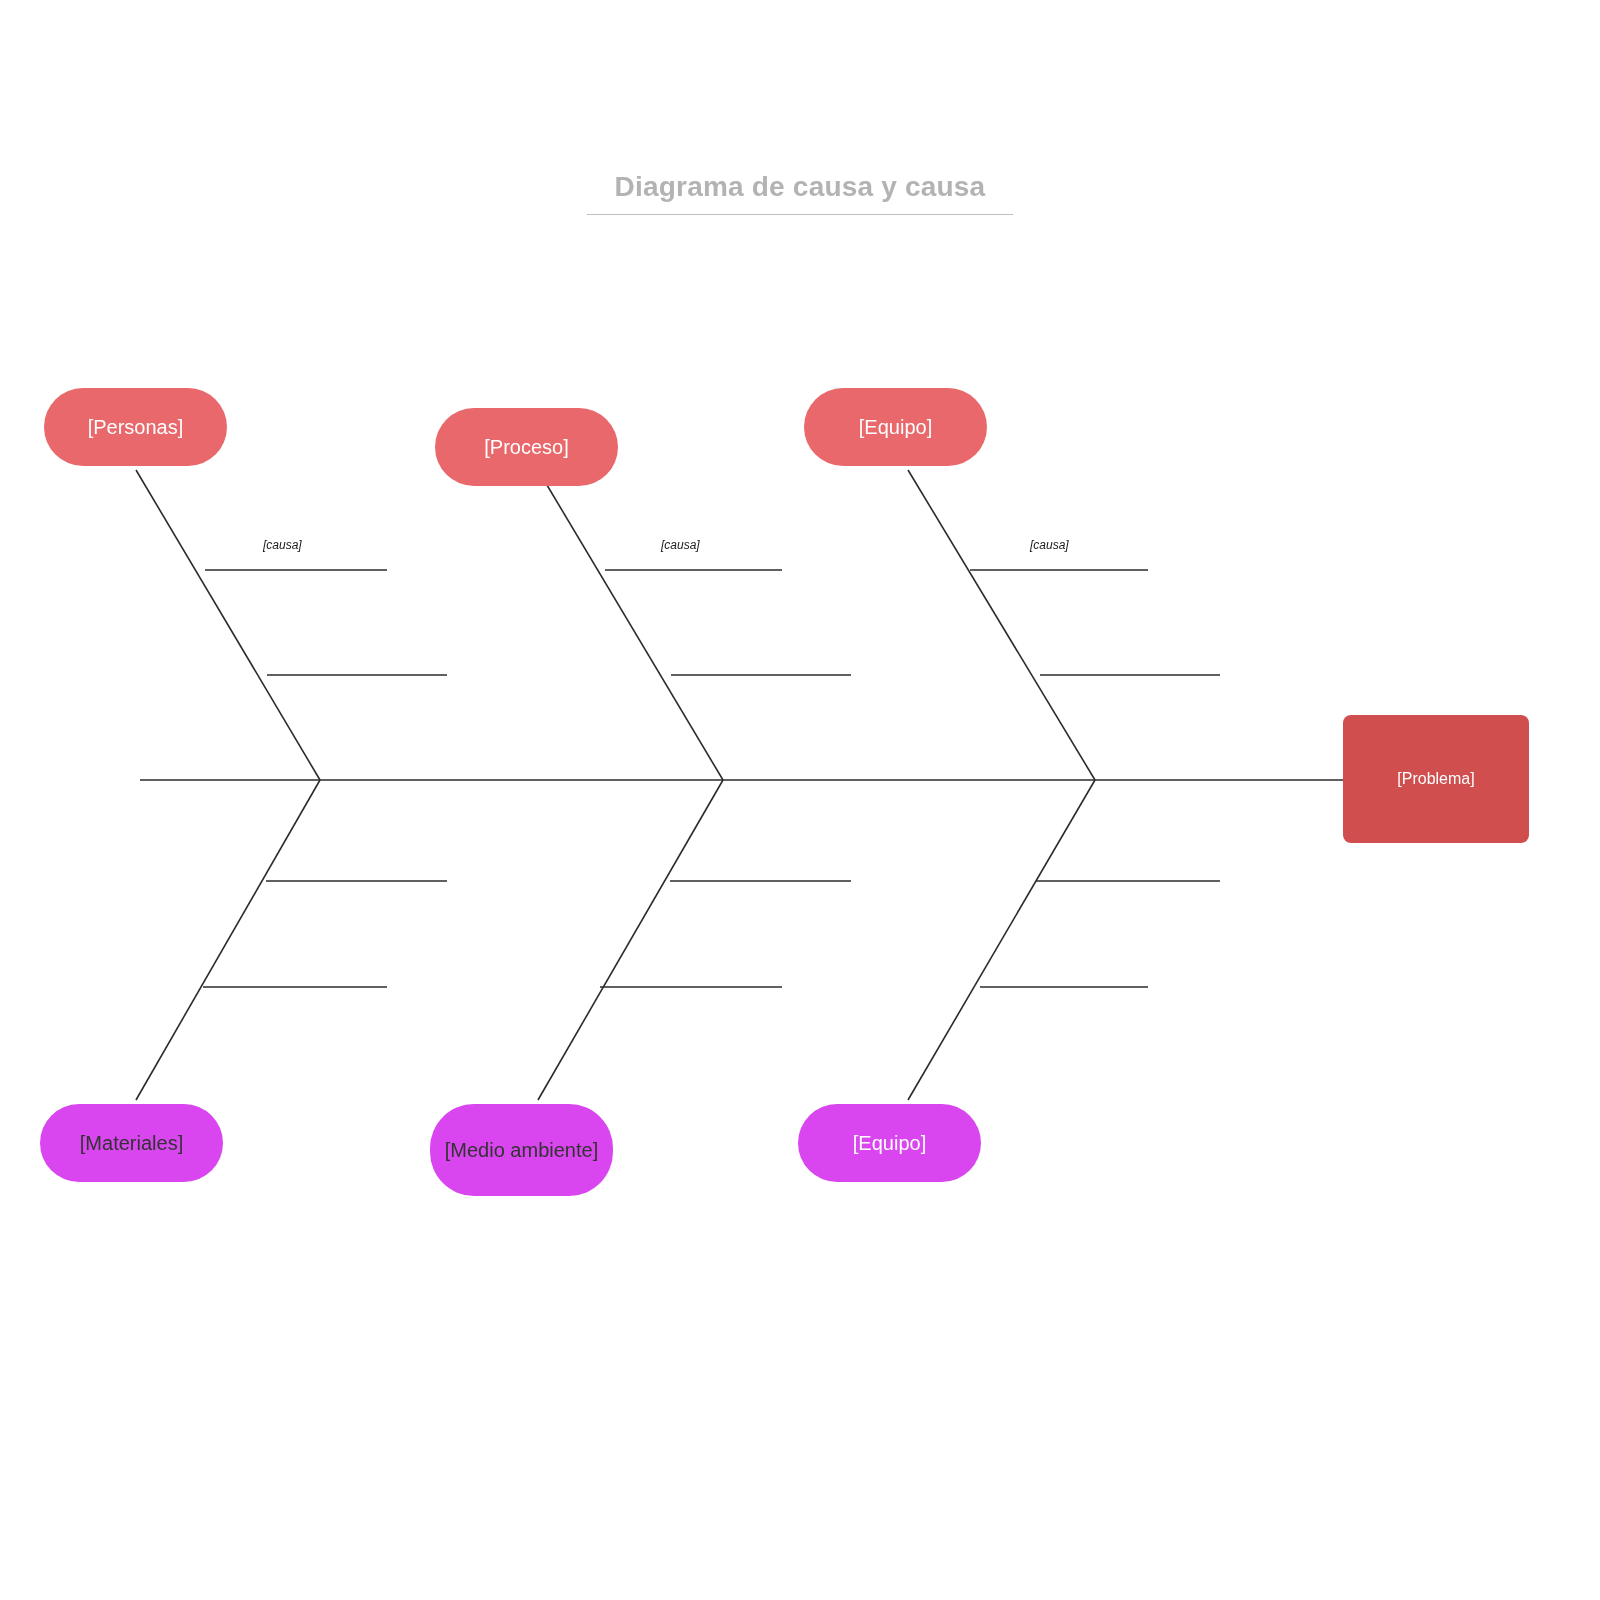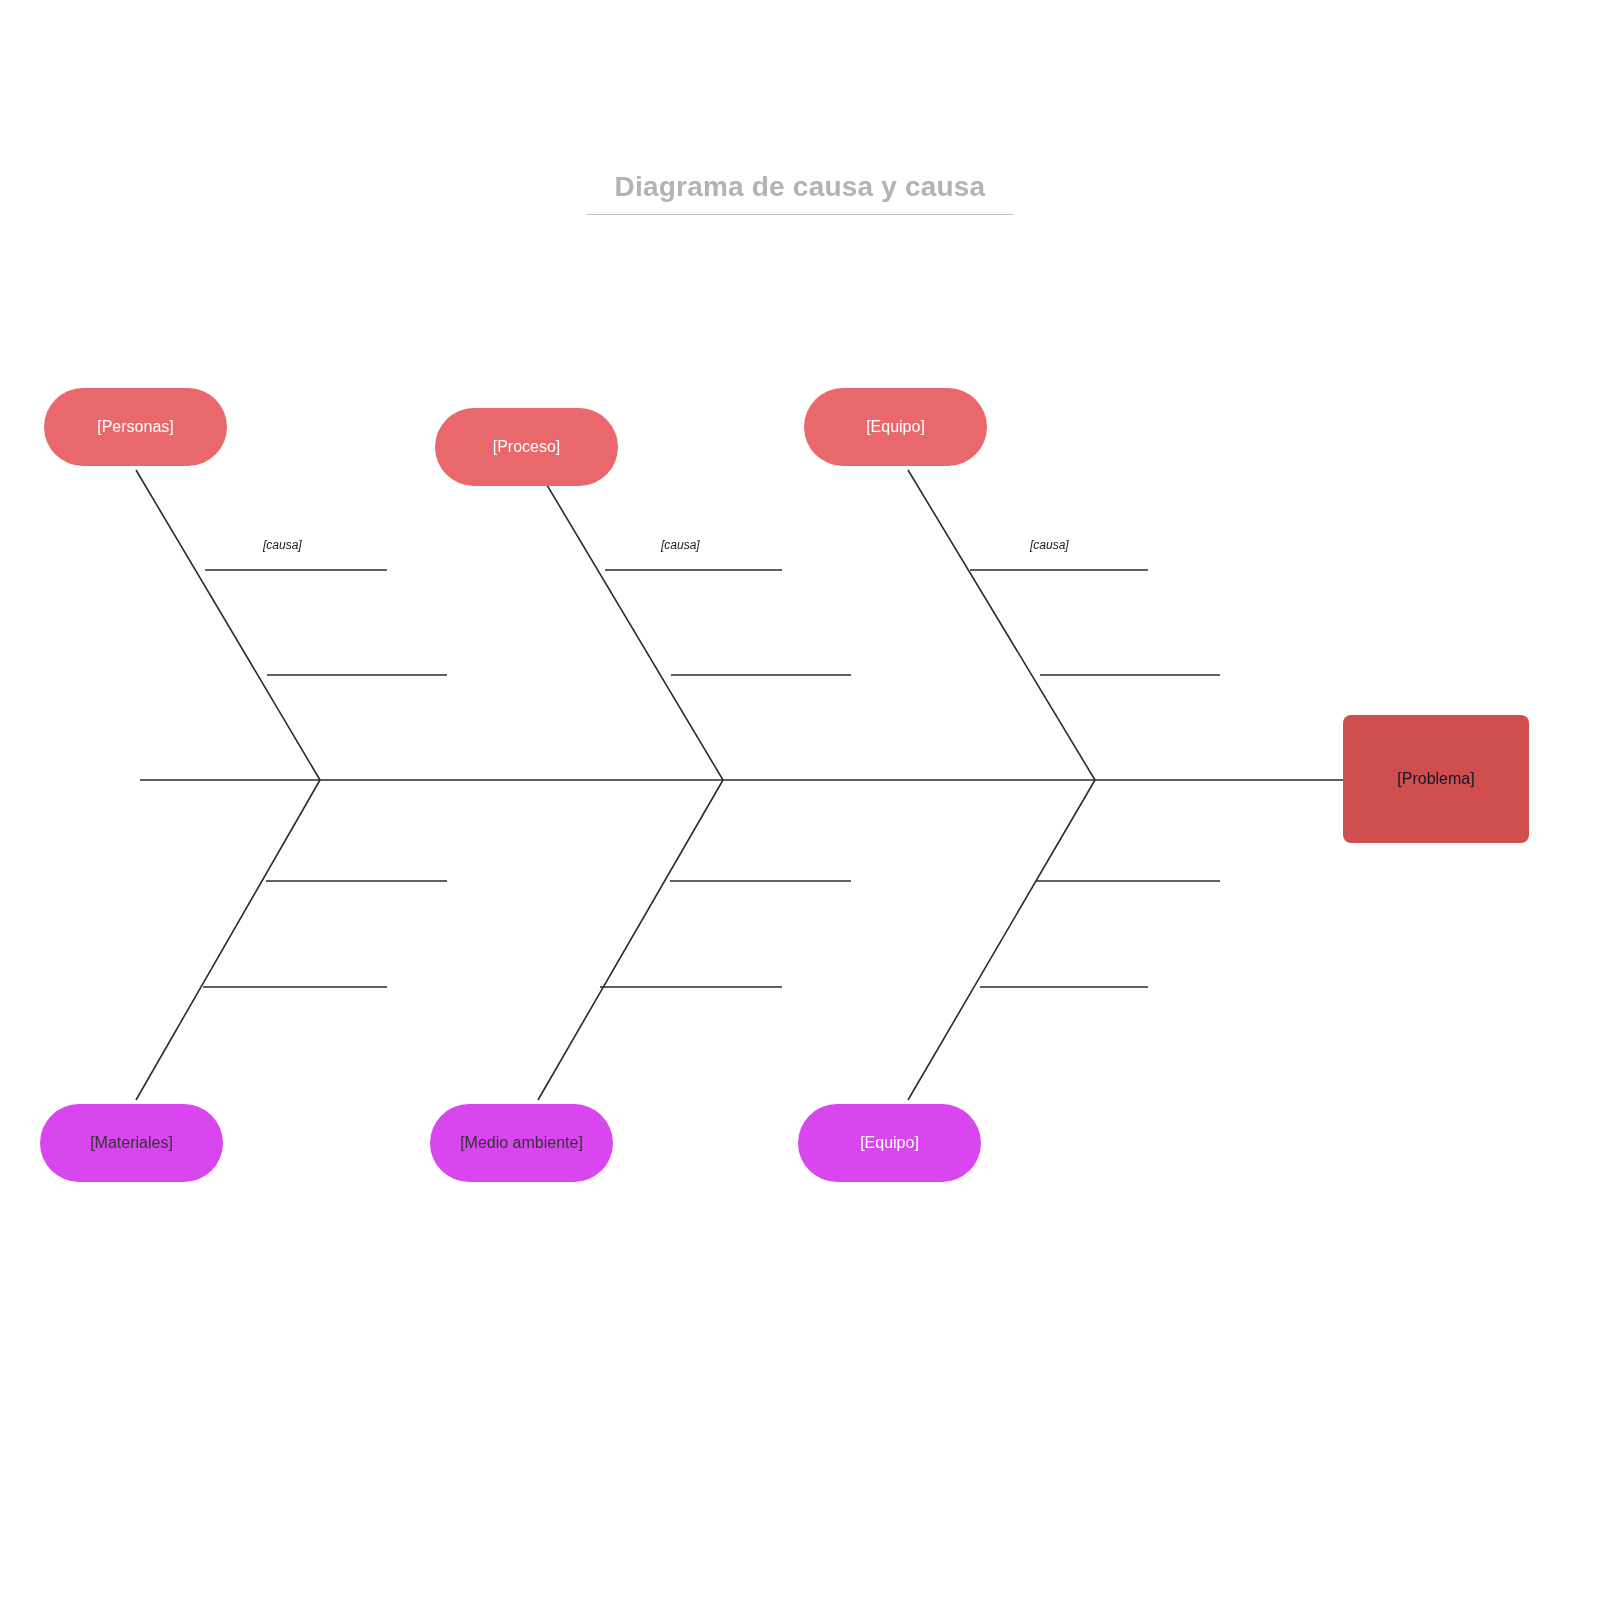--- a/index.html
+++ b/index.html
@@ -53,40 +53,40 @@
   }
 
   
   .node {
     position: absolute;
     box-sizing: border-box;
     display: flex;
     align-items: center;
     justify-content: center;
     text-align: center;
-    font-size: 16px;
+    font-size: 20px;
     line-height: 1.25;
   }
   .cat-top {
     border-radius: 46px;
     background: #e8686b;
     color: #ffffff;
   }
   .cat-bottom {
     border-radius: 44px;
     background: #d946ef;
     color: #333333;
   }
   .cat-bottom.light-text {
     color: #ffffff;
   }
   .problem-node {
     border-radius: 8px;
     background: #d04e4e;
-    color: #0f172a;
+    color: #ffffff;
     font-size: 16px;
   }
 
   .cause-label {
     position: absolute;
     font-size: 12px;
     font-style: italic;
     color: #1a1a1a;
     white-space: nowrap;
   }
@@ -137,21 +137,21 @@
 <div class="node cat-top" style="left:435px; top:408px; width:183px; height:78px;">
   <span>[Proceso]</span>
 </div>
 <div class="node cat-top" style="left:804px; top:388px; width:183px; height:78px;">
   <span>[Equipo]</span>
 </div>
 
 <div class="node cat-bottom" style="left:40px; top:1104px; width:183px; height:78px;">
   <span>[Materiales]</span>
 </div>
-<div class="node cat-bottom" style="left:430px; top:1104px; width:183px; height:78px;">
+<div class="node cat-bottom" style="left:430px; top:1104px; width:183px; height:92px;">
   <span>[Medio ambiente]</span>
 </div>
 <div class="node cat-bottom light-text" style="left:798px; top:1104px; width:183px; height:78px;">
   <span>[Equipo]</span>
 </div>
 
 <div class="node problem-node" style="left:1343px; top:715px; width:186px; height:128px;">
   <span>[Problema]</span>
 </div>
 

